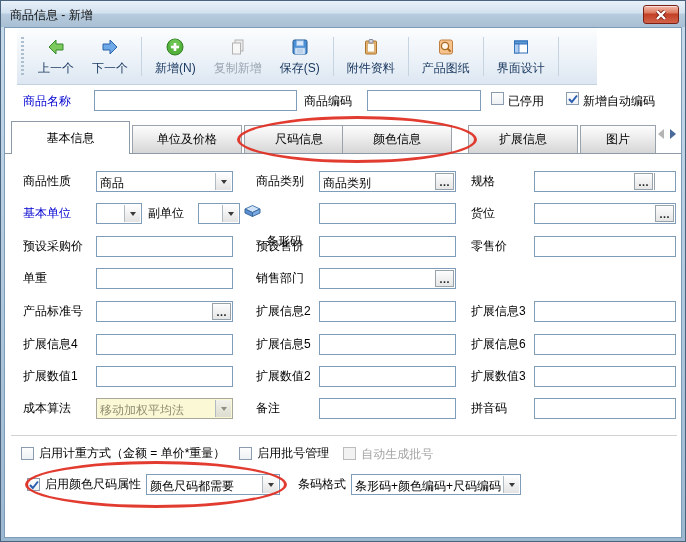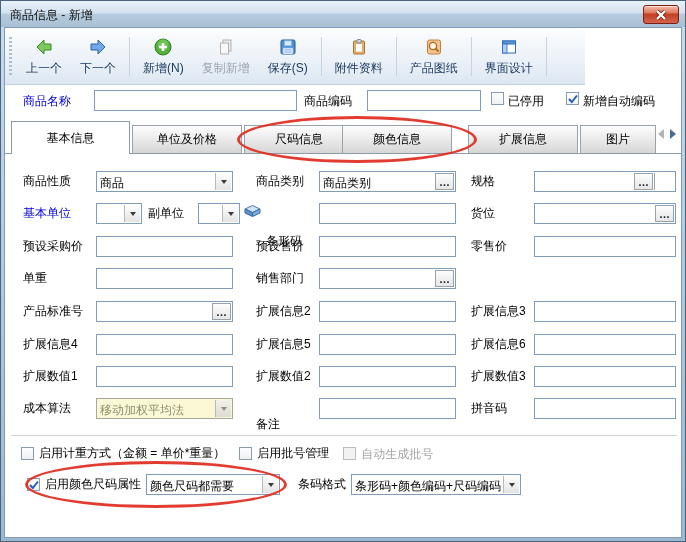--- a/index.html
+++ b/index.html
@@ -9,21 +9,21 @@
     border:1px solid #4a647e;font-family:"Liberation Sans",sans-serif;overflow:hidden;}
   .titlebar{position:absolute;left:0;top:0;width:100%;height:26px;
     background:linear-gradient(180deg,#e8f1f9 0%,#d3e2f0 45%,#b6cbdd 52%,#a9bfd3 100%);}
   .title{position:absolute;left:9px;top:6px;font-size:12px;color:#101010;white-space:nowrap;}
   .closebtn{position:absolute;right:6px;top:4px;width:36px;height:19px;border:1px solid #7c2016;border-radius:3px;
     background:linear-gradient(180deg,#f4bcac 0%,#dd7a5f 40%,#c23f25 48%,#d2644a 100%);
     box-shadow:inset 0 1px 0 rgba(255,255,255,.55);display:flex;align-items:center;justify-content:center;cursor:pointer;}
   .client{position:absolute;left:3px;top:26px;width:678px;height:511px;background:#fff;border:1px solid #7f9cb6;}
 
   
-  .toolbar{position:absolute;left:0;top:0;width:580px;height:57px;
+  .toolbar{position:absolute;left:12px;top:0;width:580px;height:57px;
     background:linear-gradient(180deg,#fcfdfe,#ecf2f8 55%,#dde7f2);
     border-bottom:1px solid #c2d1e0;display:flex;align-items:stretch;padding:3px 2px 2px 12px;}
   .grip{position:absolute;left:4px;top:9px;width:3px;height:40px;
     background:repeating-linear-gradient(180deg,#aebfcf 0 2px,transparent 2px 4px);}
   .tbtn{display:flex;flex-direction:column;align-items:center;justify-content:center;gap:3px;
     padding:2px 9px;font-size:12px;color:#17365d;white-space:nowrap;cursor:pointer;}
   .tbtn .icon{height:20px;line-height:0;}
   .tbtn.disabled{color:#9ba6b2;cursor:default;}
   .tsep{width:1px;background:#c6d3e0;margin:6px 4px;}
 
@@ -318,21 +318,21 @@
     <span class="lbl" style="left:466px;top:341px;">扩展数值3</span>
     <input class="inp" style="left: 529px; top: 338px; width: 142px;" value="">
 
     <span class="lbl" style="left:18px;top:373px;">成本算法</span>
     <div class="fld dis" style="left:91px;top:370px;width:137px;">
       <span class="val">移动加权平均法</span>
       <span class="dd">
           <i></i>
         </span>
     </div>
-    <span class="lbl" style="left:251px;top:373px;margin-top:16px;">备注</span>
+    <span class="lbl" style="left:251px;top:373px;">备注</span>
     <input class="inp" style="left: 314px; top: 370px; width: 137px;" value="">
     <span class="lbl" style="left:466px;top:373px;">拼音码</span>
     <input class="inp" style="left: 529px; top: 370px; width: 142px;" value="">
 
     <div class="divider"></div>
 
     <div class="chkrow" style="left:16px;top:417px;">
       <span class="cb"></span>
       <span class="sgap"></span>
       <span>启用计重方式（金额 = 单价*重量）</span>

